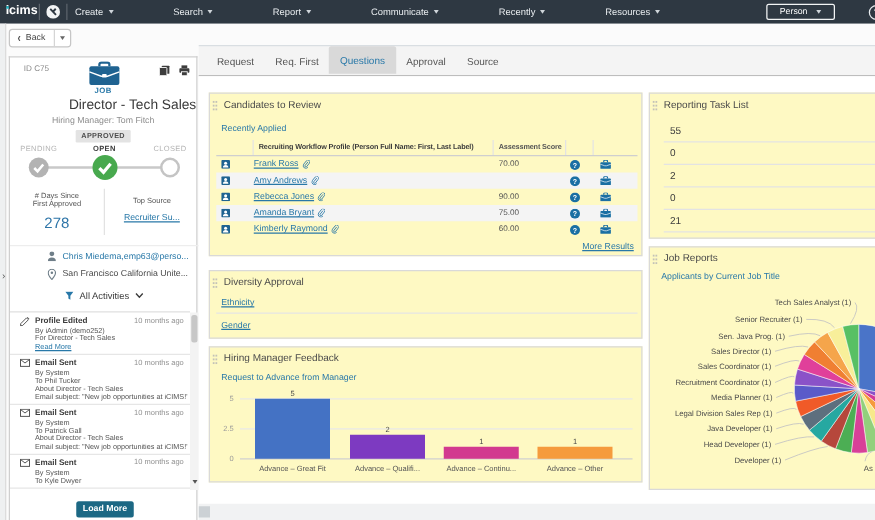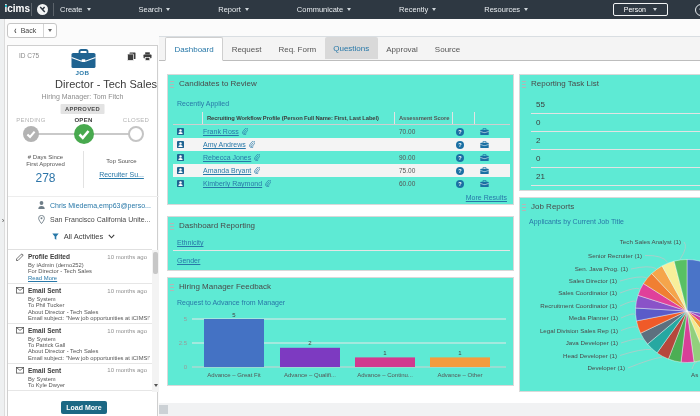--- a/index.html
+++ b/index.html
@@ -76,21 +76,21 @@
   
   #main { position:absolute; left:159px; top:36px; width:541px; height:380px; }
   #tabrow { position:absolute; left:0; top:0; width:541px; height:25px; background:#f4f4f4; border-top:1px solid #d9dee2; border-bottom:1px solid #bdbdbd; padding-left:6px; display:flex; align-items:stretch; }
   .tab { font-size:8px; color:#555; padding:0 8.5px; display:flex; align-items:center; margin-bottom:-1px; cursor:pointer; white-space:nowrap; }
   .tab.active { background:#fff; color:#2878a8; border:1px solid #cfcfcf; border-bottom:1px solid #fff; border-radius:2px 2px 0 0; }
   .tab.hover { background:#d9d9d9; color:#2878a8; border-radius:2px 2px 0 0; margin-bottom:1px; }
   #content { position:absolute; left:0; top:25px; width:541px; height:355px; background:#fff; }
   #hscroll { position:absolute; left:0; top:367px; width:541px; height:13px; background:#f1f2f3; }
   #hthumb { position:absolute; left:0; top:2px; width:9px; height:9px; background:#ccd1d5; }
 
-  .panel { position:absolute; background:#5eead4; border:1px solid #d9d9d9; }
+  .panel { position:absolute; background:#fef9c3; border:1px solid #d9d9d9; }
   .grip { position:absolute; left:2px; top:5px; width:4px; height:9px;
     background-image:radial-gradient(circle, #b5b5b5 0.7px, transparent 0.8px);
     background-size:2px 3px; }
   .panel-title { position:absolute; left:11px; top:4px; font-size:8px; color:#4a4a4a; }
   .panel-link { position:absolute; font-size:7px; color:#2878a8; cursor:pointer; }
 
   
   #p-cand { left:8px; top:13px; width:347px; height:131px; }
   #cand-link { left:9px; top:25px; }
   #cand-table { position:absolute; left:5px; top:37px; width:337px; }
@@ -352,23 +352,22 @@
     </div>
   <div id="act-scroll">
     <div id="act-thumb"></div>
     <div id="act-down"></div>
   </div>
   <div id="load-more">Load More</div>
 </div>
 
 <div id="main">
   <div id="tabrow">
-      <div class="tab active">Dashboard</div>
       <div class="tab">Request</div>
-      <div class="tab">Req. Form</div>
+      <div class="tab">Req. First</div>
       <div class="tab hover">Questions</div>
       <div class="tab">Approval</div>
       <div class="tab">Source</div>
     </div>
   <div id="content">
 
     <div class="panel" id="p-cand">
       <span class="grip"></span>
       <span class="panel-title">Candidates to Review</span>
       <span class="panel-link" id="cand-link">Recently Applied</span>
@@ -544,21 +543,21 @@
                 </svg>
               </span>
             </div>
           </div>
         </div>
       <span id="cand-more">More Results</span>
     </div>
 
     <div class="panel" id="p-div">
       <span class="grip"></span>
-      <span class="panel-title">Dashboard Reporting</span>
+      <span class="panel-title">Diversity Approval</span>
       <span class="div-link" id="div-link-0" style="top:22px">Ethnicity</span>
       <div id="div-sep"></div>
       <span class="div-link" id="div-link-1" style="top:40px">Gender</span>
     </div>
 
     <div class="panel" id="p-feed">
       <span class="grip"></span>
       <span class="panel-title">Hiring Manager Feedback</span>
       <span class="panel-link" id="feed-link">Request to Advance from Manager</span>
       <div id="bar-svg">

